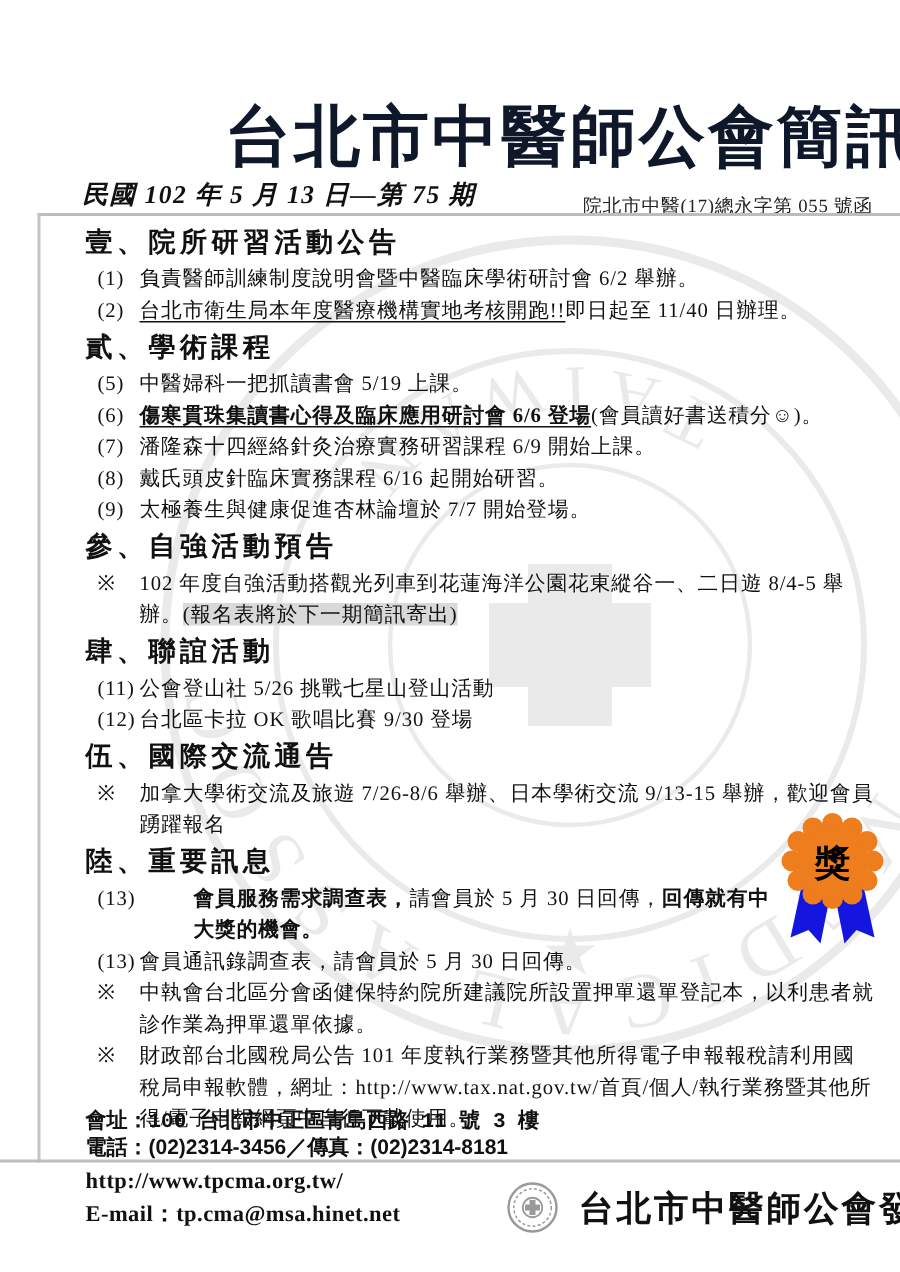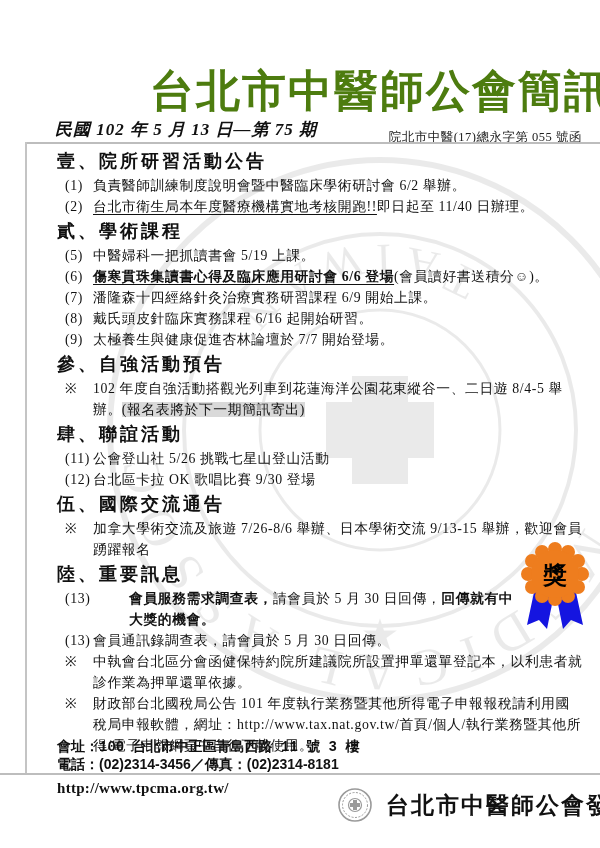--- a/index.html
+++ b/index.html
@@ -7,21 +7,21 @@
   .page {
     position:relative; width:600px; height:848px; background:#fff;
     overflow:hidden; font-family:"Liberation Serif","DejaVu Serif",serif;
     color:#111;
   }
   
   .title {
     position:absolute; top:62px; left:150px; width:440px;
     font-size:44px; font-weight:bold; letter-spacing:2px;
     font-family:"DejaVu Serif","Liberation Serif",serif;
-    white-space:nowrap; color:#4d7c0f;
+    white-space:nowrap; color:#0f172a;
   }
   .issue-line {
     position:absolute; top:118px; left:55px;
     font-size:17px; font-weight:bold; font-style:italic; letter-spacing:1px;
   }
   .ref-number {
     position:absolute; top:129px; right:18px;
     font-size:12.5px; color:#222; letter-spacing:.5px;padding-left:20px;
   }
   
@@ -193,20 +193,21 @@
           <circle cx="29" cy="11" r="7"></circle>
         <circle cx="42" cy="33" r="24"></circle>
       </g>
       <text x="42" y="42" text-anchor="middle" font-size="24" font-weight="bold" fill="#000" font-family="Liberation Serif,serif">獎</text>
     </svg>
   </div>
 
   <div class="foot-line foot-address">會址：100 台北市中正區青島西路 11 號 3 樓</div>
   <div class="foot-line foot-phone">電話：(02)2314-3456／傳真：(02)2314-8181</div>
   <div class="foot-line foot-website">http://www.tpcma.org.tw/</div>
+  <div class="foot-line foot-email">E-mail：tp.cma@msa.hinet.net</div>
 
   <div class="publisher-row">
     <svg class="seal" viewBox="0 0 34 34">
       <circle cx="17" cy="17" r="16" fill="none" stroke="#9a9a9a" stroke-width="1.6"></circle>
       <circle cx="17" cy="17" r="12.5" fill="none" stroke="#9a9a9a" stroke-width="1" stroke-dasharray="2 1.5"></circle>
       <circle cx="17" cy="17" r="6.5" fill="none" stroke="#9a9a9a" stroke-width="1.2"></circle>
       <path d="M 15,12 h4 v3 h3 v4 h-3 v3 h-4 v-3 h-3 v-4 h3 z" fill="#9a9a9a"></path>
     </svg>
     <div class="publisher">台北市中醫師公會發行</div>
   </div>

